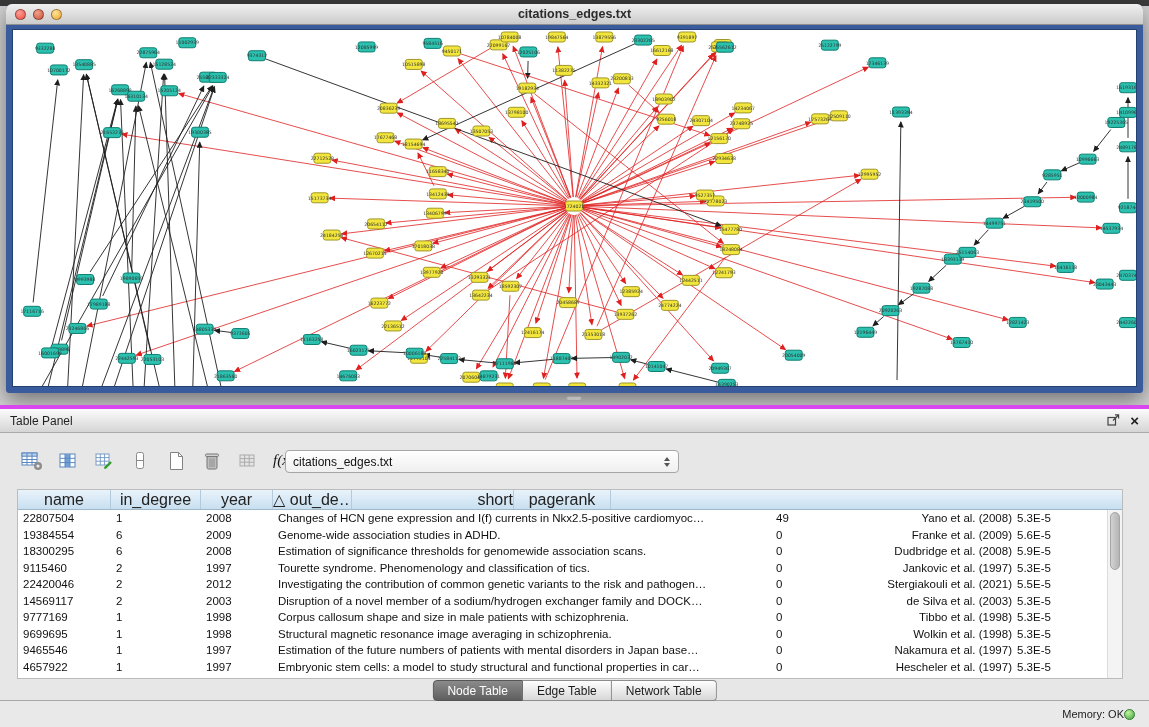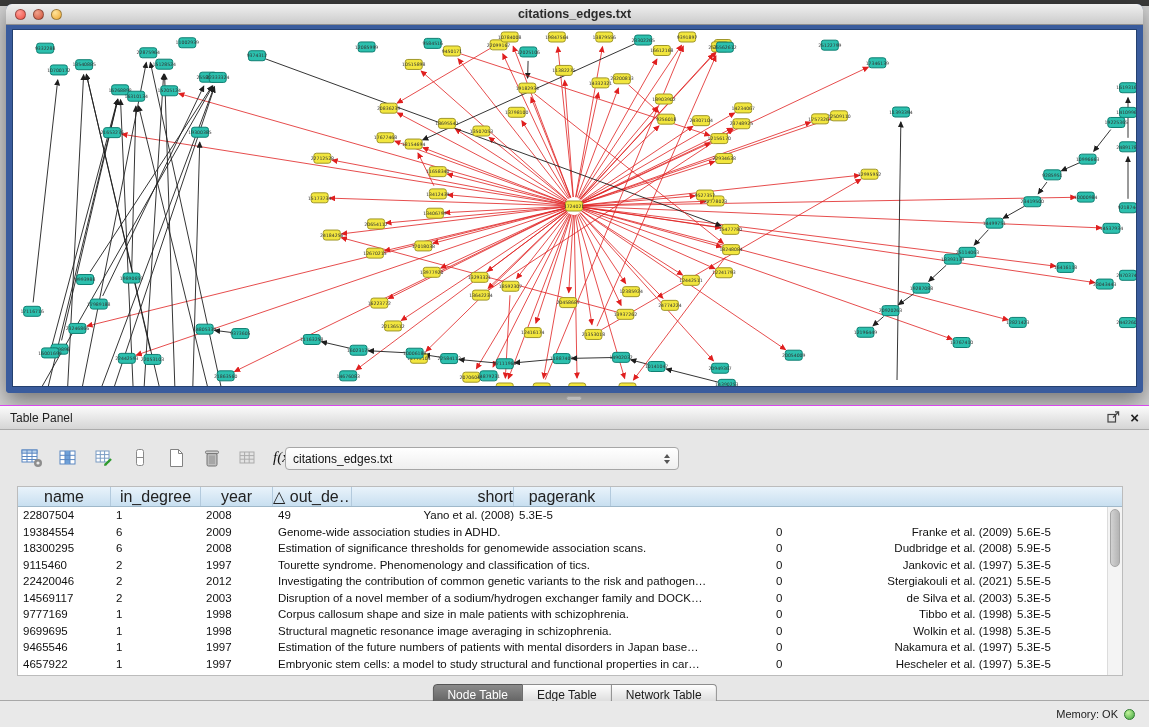--- a/index.html
+++ b/index.html
@@ -19,21 +19,21 @@
   .light.orange{background:radial-gradient(circle at 35% 30%,#f0a28c,#cf5038)}
   .light.yellow{background:radial-gradient(circle at 35% 30%,#ffe39a,#eda730)}
   .net-frame{position:absolute;top:21px;left:0;right:0;bottom:0;padding:4px 6px 6px;border-radius:0 0 4px 4px;background:#3a5c9d}
   .net-canvas{width:100%;height:100%;background:#fff;position:relative;overflow:hidden;border:1px solid #24406f}
   #net-svg{position:absolute;left:0;top:0;width:100%;height:100%}
 
   .gap-handle{position:absolute;left:566px;top:396px;width:16px;height:5px;border-radius:3px;background:#bcbcbc;border:1px solid #9e9e9e}
 
   
   .table-panel{position:absolute;left:0;top:405px;width:1149px;height:296px;background:#e7e7e7;
-    border-top:1px solid #d946ef;border-bottom:1px solid #a8a8a8}
+    border-top:4px solid #d946ef;border-bottom:1px solid #a8a8a8}
   .tp-header{height:24px;background:linear-gradient(#fbfbfb,#d5d5d5);border-bottom:1px solid #ababab;
     display:flex;align-items:center;padding:0 10px}
   .tp-title{font-size:12px;color:#1f1f1f}
   .tp-actions{margin-left:auto;display:flex;align-items:center;gap:10px}
   .tp-close{font-size:15px;font-weight:bold;color:#222;line-height:1}
   .tp-body{position:absolute;top:24px;left:0;right:0;bottom:0}
 
   .toolbar{position:absolute;left:18px;top:14px;height:30px;right:18px}
   .tool-icons{display:flex;align-items:center;gap:9px}
   .tool-btn{width:27px;height:27px;display:flex;align-items:center;justify-content:center;border-radius:4px}
@@ -52,30 +52,30 @@
   .hcell.filler{flex:1 1 auto;border-right:none}
   .tbody{position:absolute;top:20px;left:0;right:15px;bottom:0;overflow:hidden}
   .trow{display:flex;height:16.5px}
   .tcell{font-size:11.5px;color:#101010;line-height:16.5px;white-space:nowrap;overflow:hidden;flex:0 0 auto;padding-left:5px}
   .c0{width:93px}.c1{width:90px}.c2{width:72px}.c3{width:498px}.c4{width:79px}
   .c5{width:162px;text-align:right;padding-left:0}.c6{width:97px}
   .vscroll{position:absolute;top:20px;right:0;bottom:0;width:15px;background:#f4f4f4;border-left:1px solid #dcdcdc}
   .vthumb{position:absolute;top:2px;left:2px;width:10px;height:58px;border-radius:6px;
     background:linear-gradient(90deg,#d2d2d2,#b4b4b4);border:1px solid #a5a5a5}
 
-  .tabs{position:absolute;top:254px;left:50%;transform:translateX(-50%);display:flex}
+  .tabs{position:absolute;top:247px;left:50%;transform:translateX(-50%);display:flex}
   .tab{-webkit-appearance:none;appearance:none;cursor:default;font-family:"Liberation Sans",sans-serif;font-size:12px;
     padding:0 14px;height:21px;border:1px solid #8d8d8d;border-left-width:0;
     background:linear-gradient(#fefefe,#d8d8d8);color:#1c1c1c}
   .tab:first-child{border-radius:4px 0 0 4px;border-left-width:1px}
   .tab:last-child{border-radius:0 4px 4px 0}
   .tab.active{background:linear-gradient(#8b8b8b,#5e5e5e);color:#fff;border-color:#555}
 
   .status-bar{position:absolute;left:0;top:701px;width:1149px;height:26px;background:#e9e9e9;
-    display:flex;align-items:center;justify-content:flex-end;padding-right:14px;gap:6px}
+    display:flex;align-items:center;justify-content:flex-end;padding-right:14px;gap:0}
   .status-bar .label{font-size:11px;color:#222}
   .mem-dot{width:11px;height:11px;border-radius:50%;background:radial-gradient(circle at 35% 30%,#c4f59c,#3fa33f);
     border:1px solid #2e7b2e}
 </style>
 </head>
 <body>
 
 <div class="desktop-strip"></div>
 
 <div class="window">
@@ -596,20 +596,21 @@
           <div class="hcell c4">△ out_de…</div>
           <div class="hcell c5">short</div>
           <div class="hcell c6">pagerank</div>
           <div class="hcell filler"></div>
         </div>
       <div class="tbody">
           <div class="trow">
             <div class="tcell c0">22807504</div>
             <div class="tcell c1">1</div>
             <div class="tcell c2">2008</div>
+            <div class="tcell c3">Changes of HCN gene expression and I(f) currents in Nkx2.5-positive cardiomyoc…</div>
             <div class="tcell c4">49</div>
             <div class="tcell c5">Yano et al. (2008)</div>
             <div class="tcell c6">5.3E-5</div>
           </div>
           <div class="trow">
             <div class="tcell c0">19384554</div>
             <div class="tcell c1">6</div>
             <div class="tcell c2">2009</div>
             <div class="tcell c3">Genome-wide association studies in ADHD.</div>
             <div class="tcell c4">0</div>

